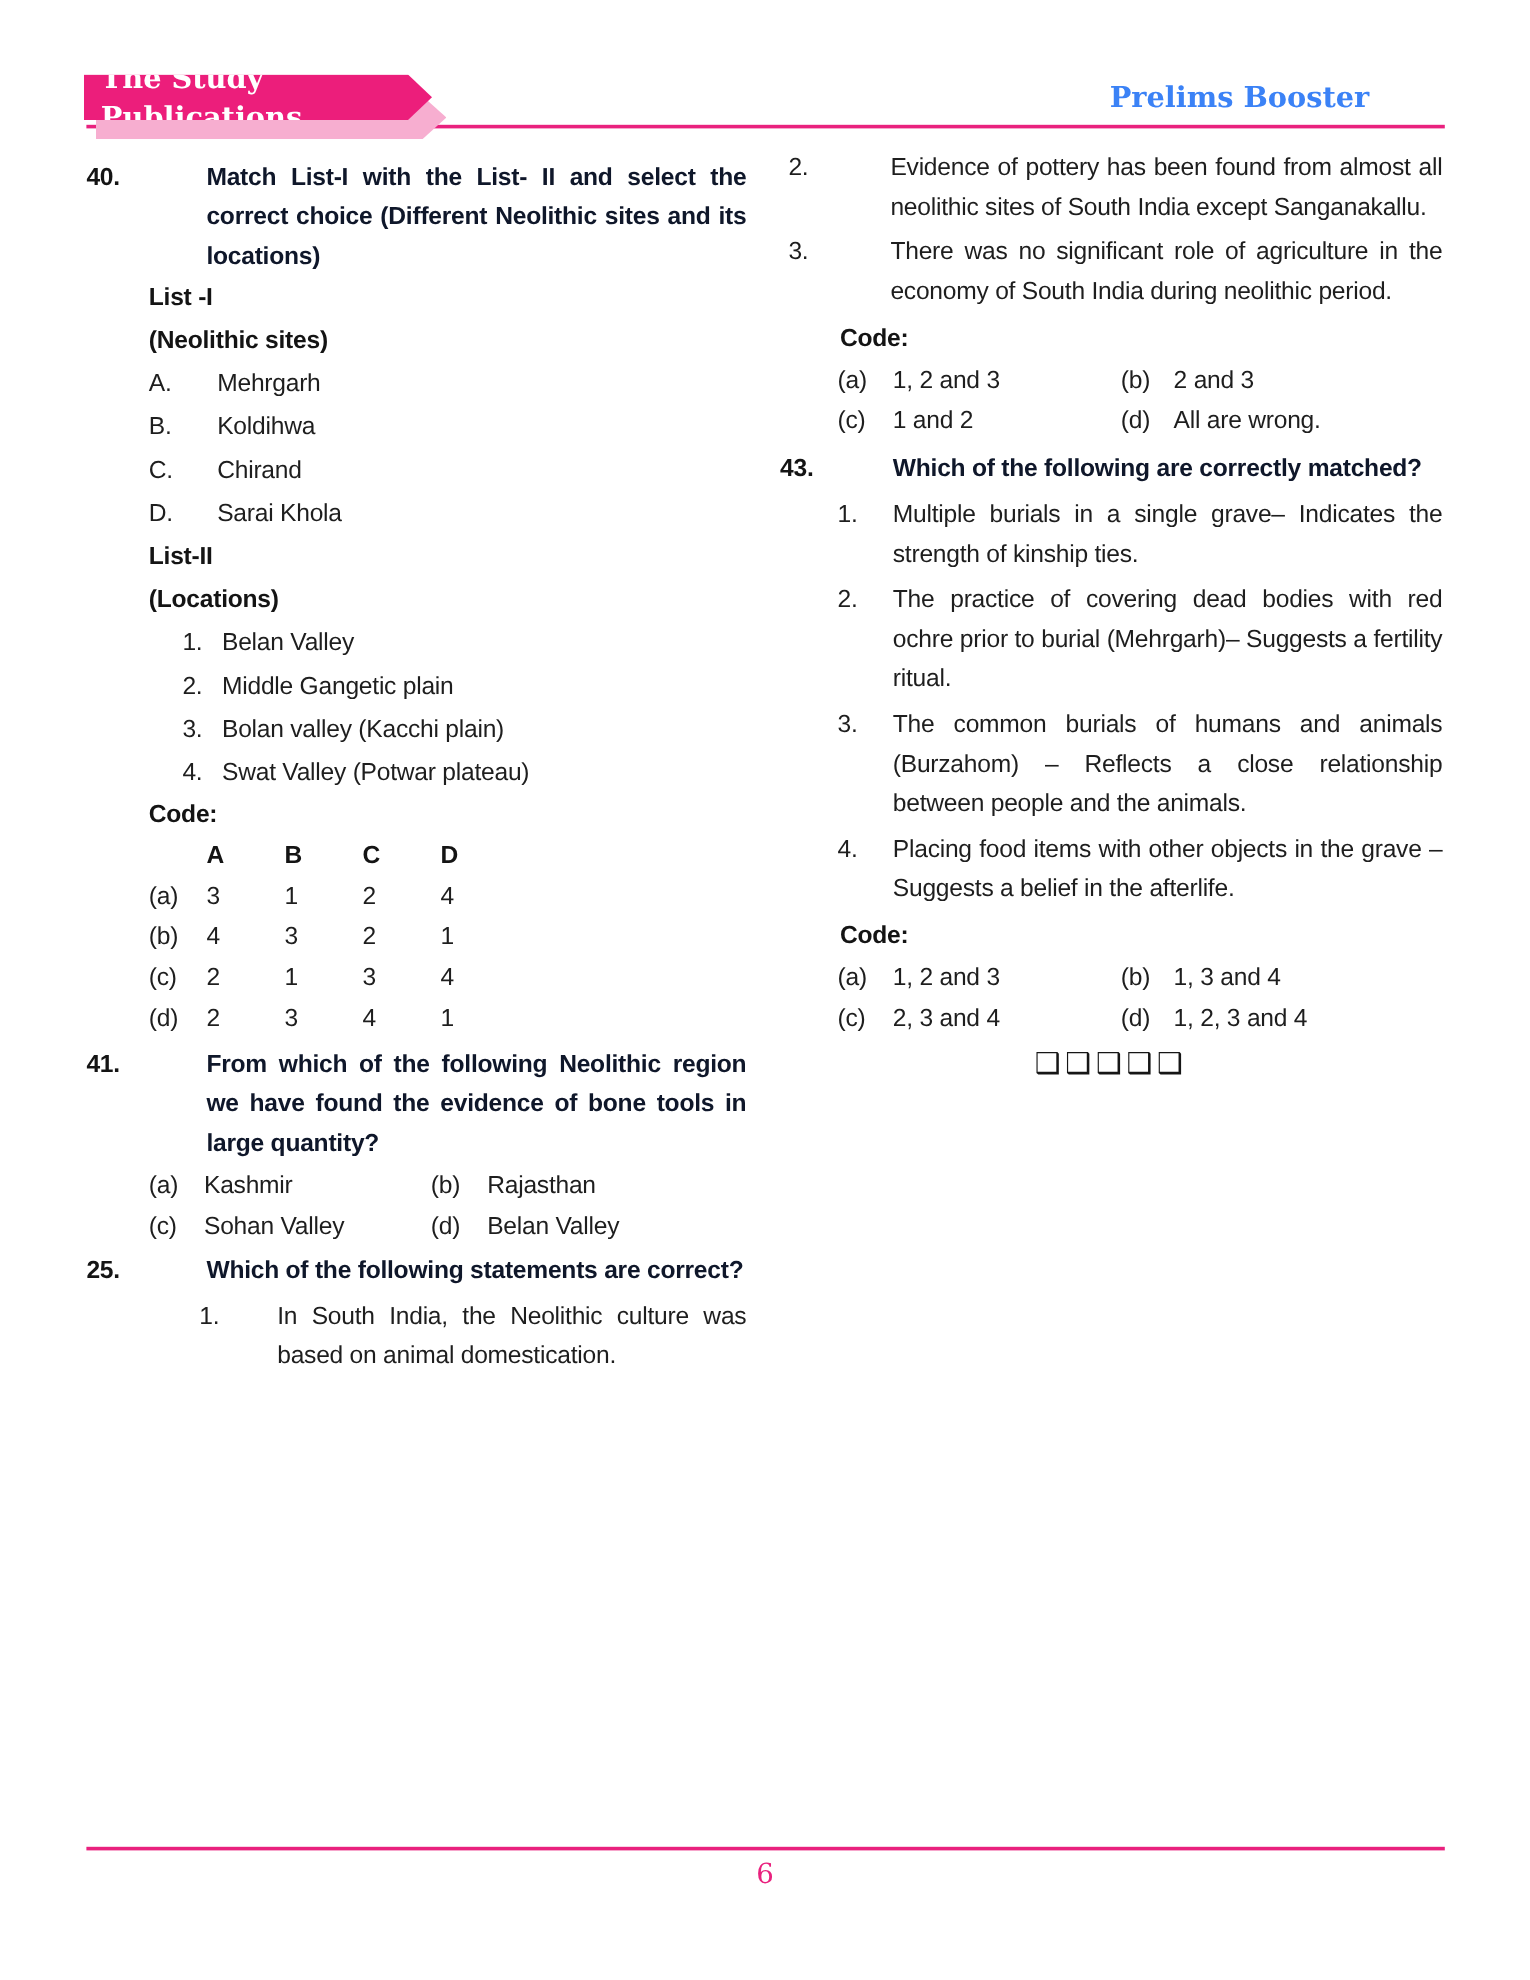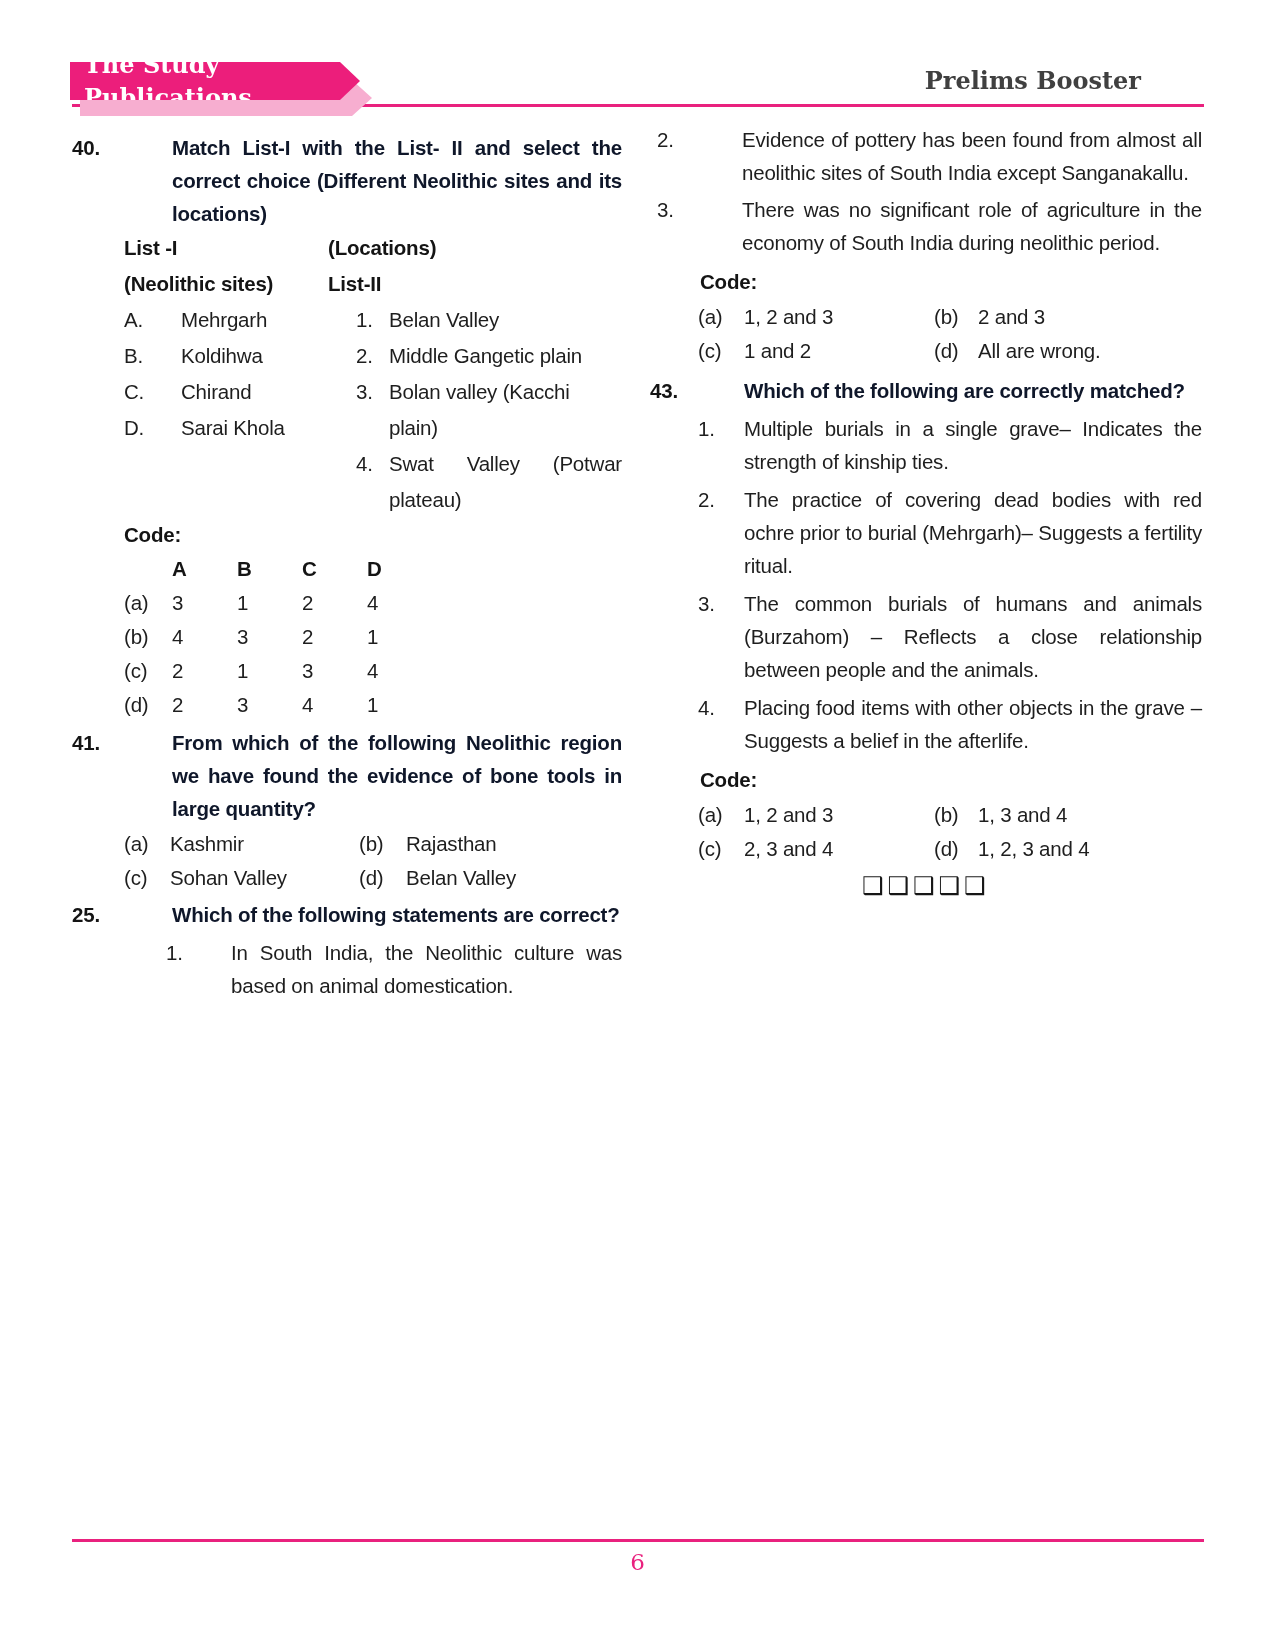--- a/index.html
+++ b/index.html
@@ -14,32 +14,32 @@
   
   .header-rule{position:absolute;left:72px;width:1132px;top:104px;height:3px;background:#e9217e;}
   .ribbon-echo{position:absolute;left:80px;top:80px;width:292px;height:36px;background:#f7aed0;
     clip-path:polygon(0 0,calc(100% - 20px) 0,100% 50%,calc(100% - 20px) 100%,0 100%);}
   .ribbon{position:absolute;left:70px;top:62px;width:290px;height:38px;background:#ec1e7b;
     clip-path:polygon(0 0,calc(100% - 20px) 0,100% 50%,calc(100% - 20px) 100%,0 100%);
     display:flex;align-items:center;padding-left:14px;box-sizing:border-box;}
   .ribbon span{font-family:"DejaVu Serif","Liberation Serif",serif;font-weight:700;
     font-size:24px;color:#ffffff;letter-spacing:0;}
   .booklet{position:absolute;top:64px;right:134px;font-family:"DejaVu Serif","Liberation Serif",serif;
-    font-weight:700;font-size:24px;color:#404040;letter-spacing:0;}
+    font-weight:700;font-size:24px;color:#3b82f6;letter-spacing:0;}
   
   .col-left{position:absolute;left:72px;top:131px;width:550px;}
   .col-right{position:absolute;left:650px;top:123px;width:552px;}
   
   .q{display:flex;gap:48px;}
   .q .qnum{flex:none;font-weight:700;color:#141414;}
   .col-left .qnum{width:52px;}
   .col-right .qnum{width:46px;}
   .q .qbody{flex:1;font-weight:700;color:#0f172a;}
   
-  .lists{display:flex;margin-left:52px;line-height:36px;}
+  .lists{display:flex;margin-left:52px;line-height:36px;flex-direction:column;}
   .list1{width:204px;flex:none;}
   .list2{flex:1;}
   .l1item{display:flex;}
   .l1lab{width:57px;flex:none;}
   .l2items .l2item{display:flex;padding-left:28px;}
   .l2lab{width:33px;flex:none;}
   .l2txt{flex:1;}
   
   .codeblock{margin-left:52px;line-height:34px;}
   .code-head{padding-left:48px;}
@@ -104,22 +104,22 @@
         <div class="l1item">
           <span class="l1lab">C.</span>
           <span>Chirand</span>
         </div>
         <div class="l1item">
           <span class="l1lab">D.</span>
           <span>Sarai Khola</span>
         </div>
       </div>
       <div class="list2">
+        <div class="bold">List-II</div>
         <div class="bold">(Locations)</div>
-        <div class="bold">List-II</div>
         <div class="l2items">
           <div class="l2item">
             <span class="l2lab">1.</span>
             <span class="l2txt">Belan Valley</span>
           </div>
           <div class="l2item">
             <span class="l2lab">2.</span>
             <span class="l2txt">Middle Gangetic plain</span>
           </div>
           <div class="l2item">

